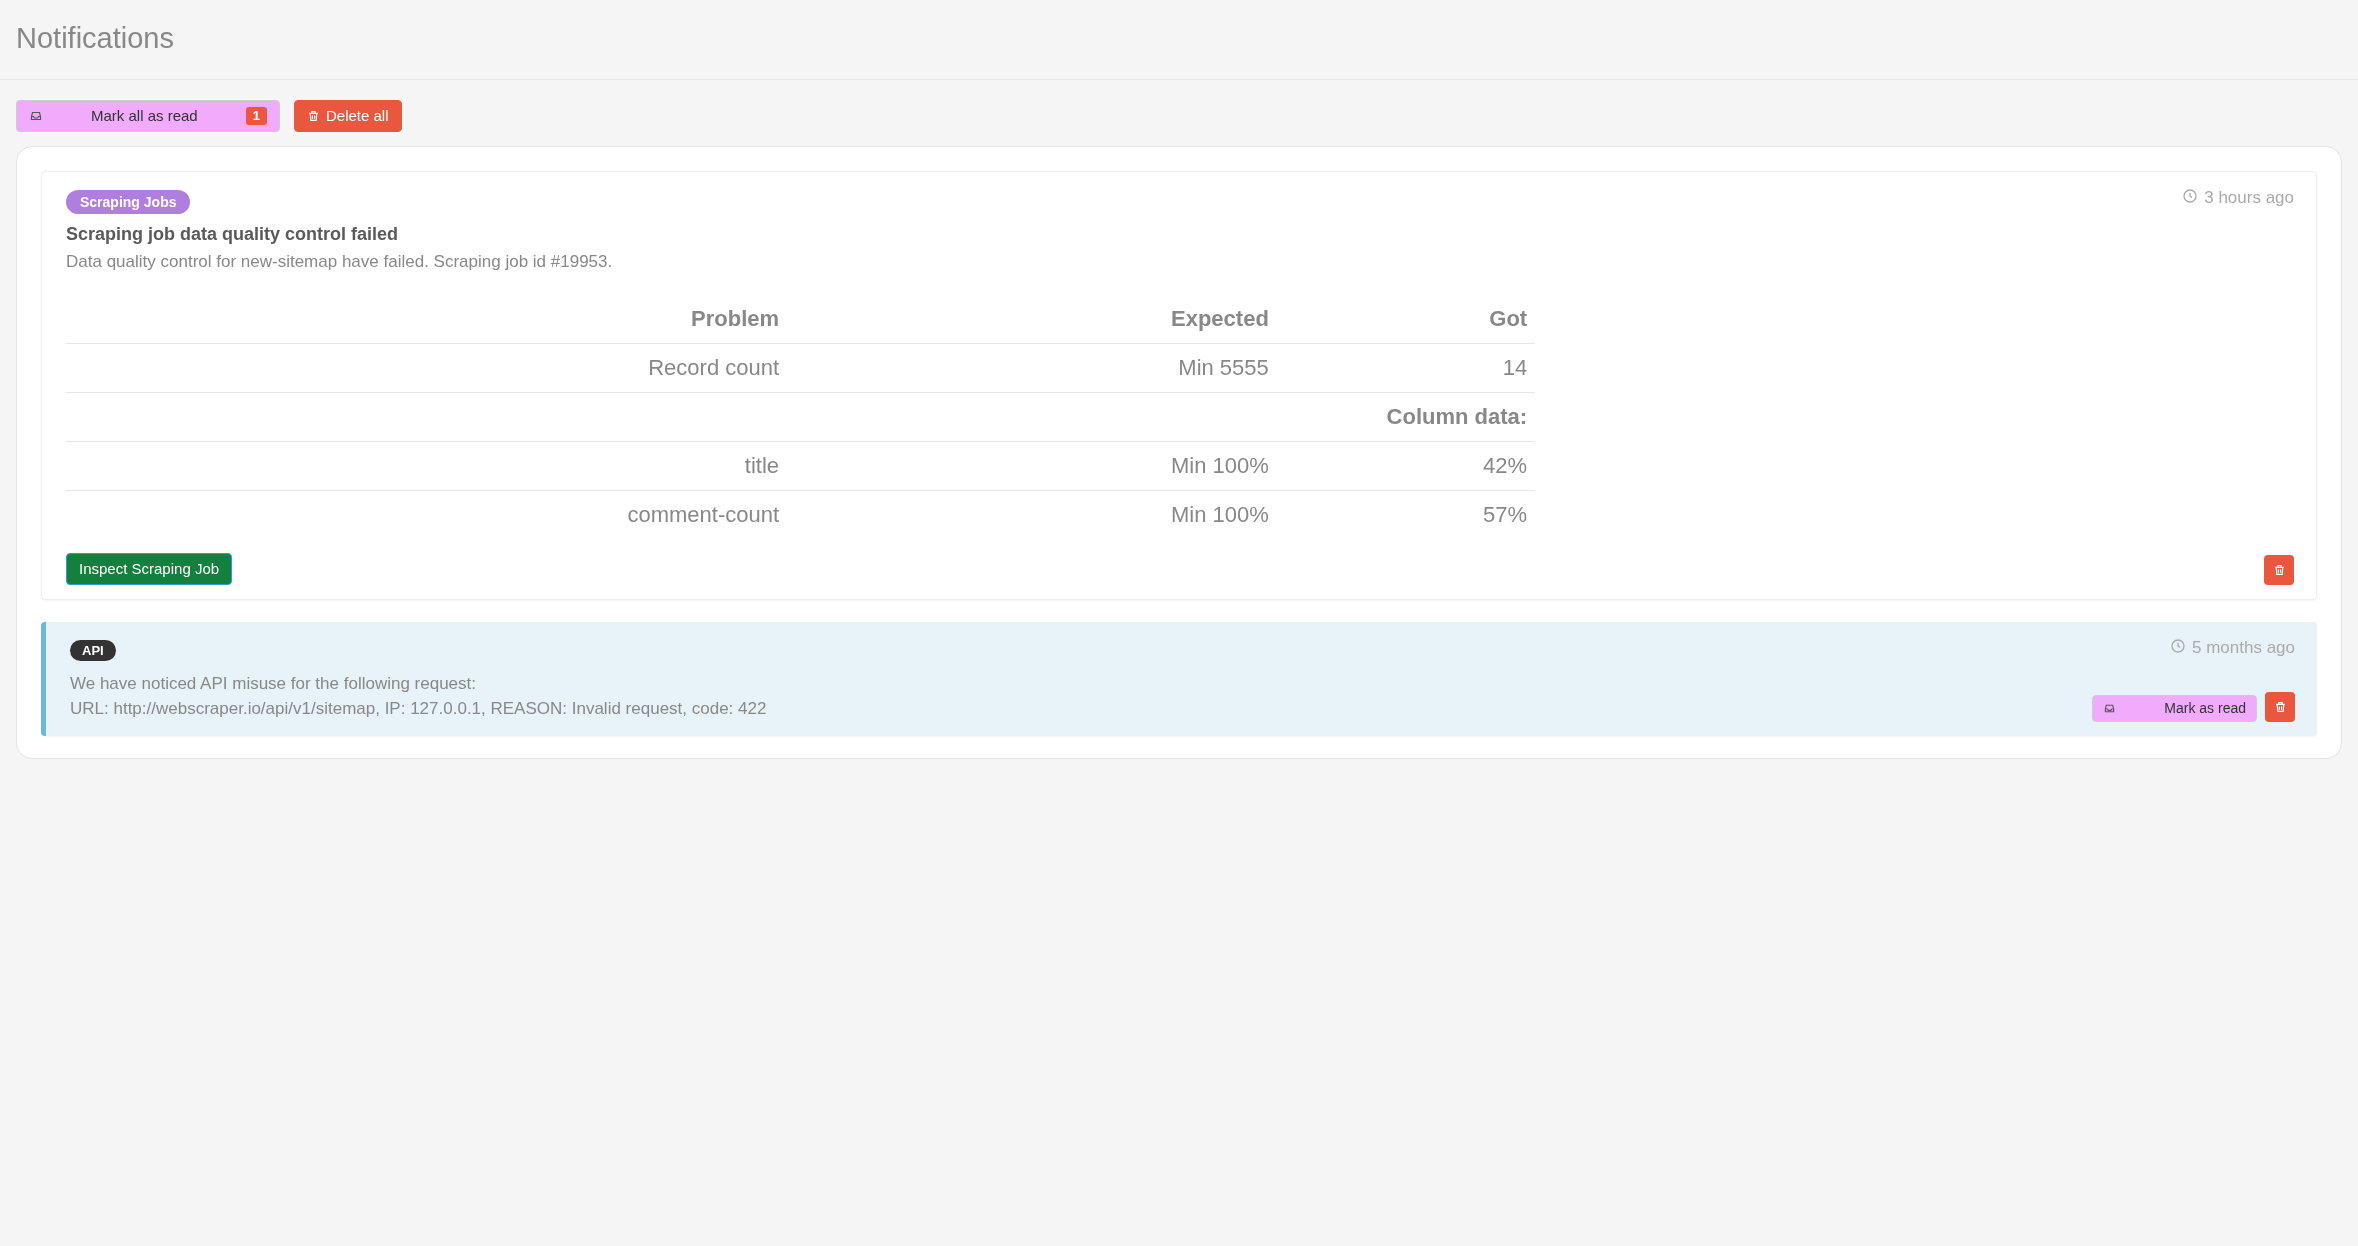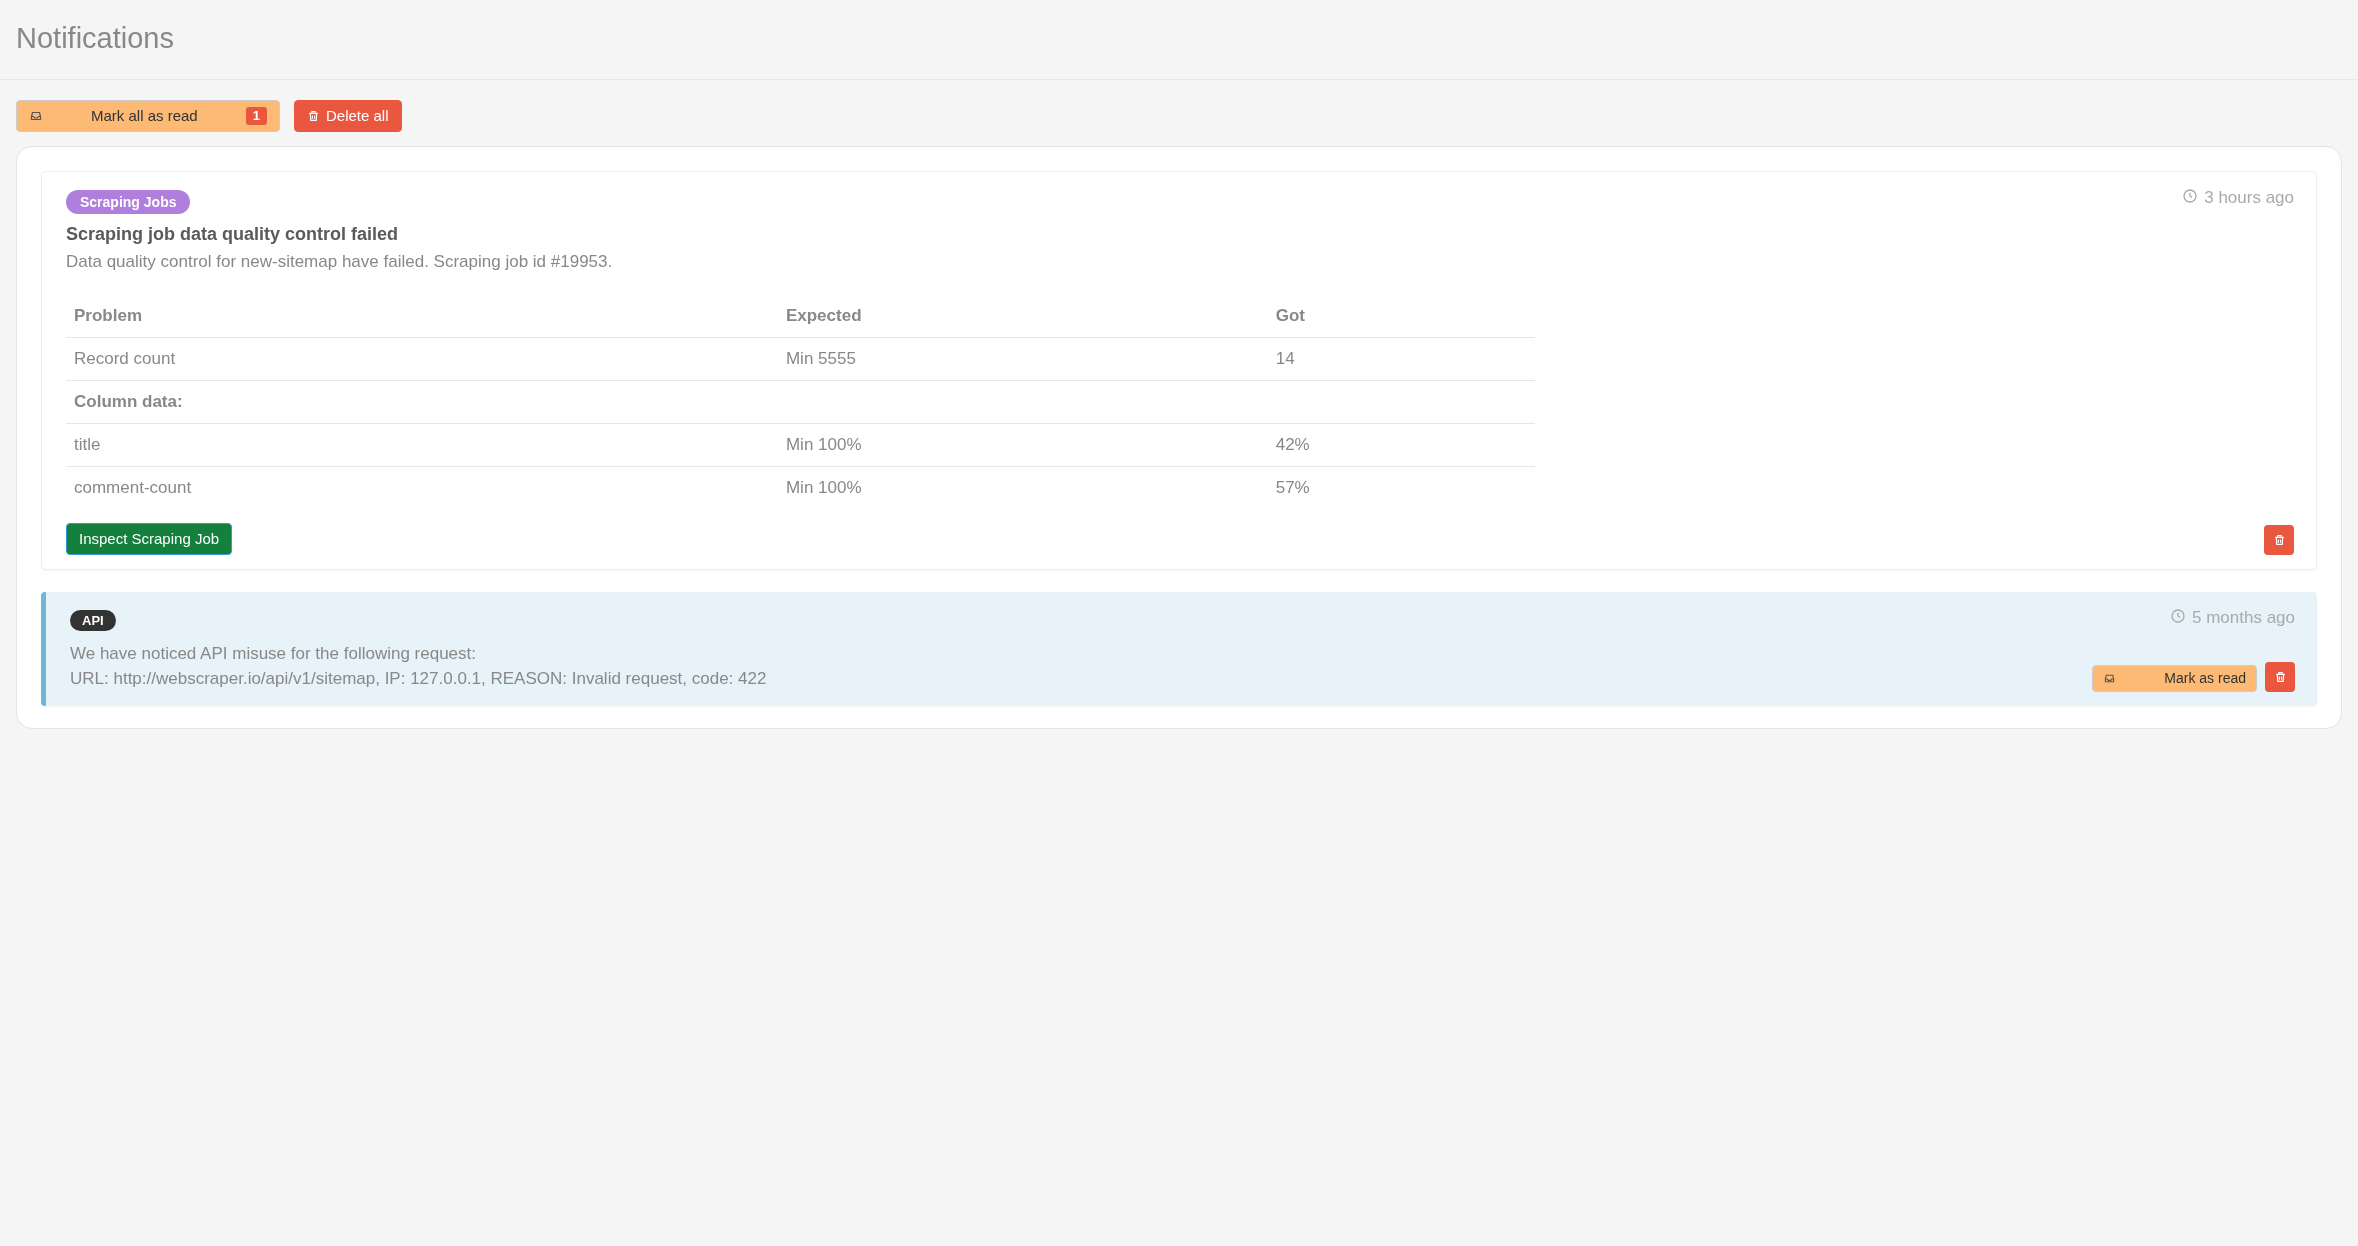--- a/index.html
+++ b/index.html
@@ -2,37 +2,37 @@
 <html><head>
 <meta charset="utf-8">
 <style>
   * { box-sizing: border-box; margin: 0; padding: 0; }
   html, body { font-family: "Helvetica Neue", Helvetica, Arial, sans-serif; background: #f5f5f5; color: #333; }
   .outer { width: 100%; padding: 0; }
   h1.page-title { font-size: 29px; font-weight: 400; color: #888; padding: 22px 16px 24px; border-bottom: 1px solid #e8e8e8; margin-bottom: 20px; }
   .container { padding: 0 16px 30px; }
   .toolbar { display: flex; gap: 14px; margin-bottom: 14px; }
   .btn { display: inline-flex; align-items: center; gap: 6px; padding: 6px 12px; border-radius: 4px; font-size: 15px; cursor: pointer; border: 1px solid transparent; line-height: 1.2; }
-  .btn-default { background: #fdba74; border-color: #ccc; color: #333; gap: 48px; }
+  .btn-default { background: #f0abfc; border-color: #ccc; color: #333; gap: 48px; }
   .btn-danger { background: #e9573f; border-color: #e9573f; color: #fff; }
   .btn-primary { background: #15803d; border-color: #3498db; color: #fff; }
   .badge-count { background: #e9573f; color: #fff; border-radius: 3px; padding: 1px 7px; font-size: 13px; font-weight: 700; }
   .panel { background: #fff; border: 1px solid #e4e4e4; border-radius: 16px; padding: 24px 24px 22px; }
   .card { border-radius: 4px; padding: 18px 24px 14px; margin-bottom: 22px; position: relative; box-shadow: 0 1px 2px rgba(0,0,0,0.04); }
   .card-white { background: #fff; border: 1px solid #eee; }
   .card-blue { background: #e7f3f9; border-left: 5px solid #6fb7d6; }
   .pill { display: inline-block; border-radius: 14px; padding: 4px 14px; font-size: 14px; color: #fff; font-weight: 700; margin-bottom: 10px; }
   .pill-purple { background: #b07edc; }
   .pill-dark { background: #333; border-radius: 12px; padding: 3px 12px; font-size: 13px; }
   .card-title { font-size: 18px; font-weight: 700; color: #5a5a5a; margin-bottom: 4px; }
   .card-sub { font-size: 17px; color: #888; line-height: 1.5; }
   .card-sub strong { font-weight: 400; color: #888; }
   .time { position: absolute; top: 16px; right: 22px; color: #aaa; font-size: 17px; display: inline-flex; gap: 6px; }
   table { width: 66%; border-collapse: collapse; margin: 20px 0 14px; }
-  th, td { text-align: left; padding: 11px 8px; border-bottom: 1px solid #e6e6e6; color: #888; font-size: 17px; }
+  th, td { text-align: right; padding: 11px 8px; border-bottom: 1px solid #e6e6e6; color: #888; font-size: 22px; }
   th { font-weight: 700; color: #888; }
   td.section { font-weight: 700; }
   tr.last td { border-bottom: none; }
   .card-actions { display: flex; justify-content: space-between; align-items: center; margin-top: 6px; }
   .right-actions { position: absolute; right: 22px; bottom: 14px; display: flex; gap: 8px; align-items: flex-end; }
   .icon-btn { background: #e9573f; color: #fff; border: none; border-radius: 4px; width: 30px; height: 30px; display: inline-flex; align-items: center; justify-content: center; cursor: pointer; }
   svg { display: block; }
 </style>
 </head>
 <body>

